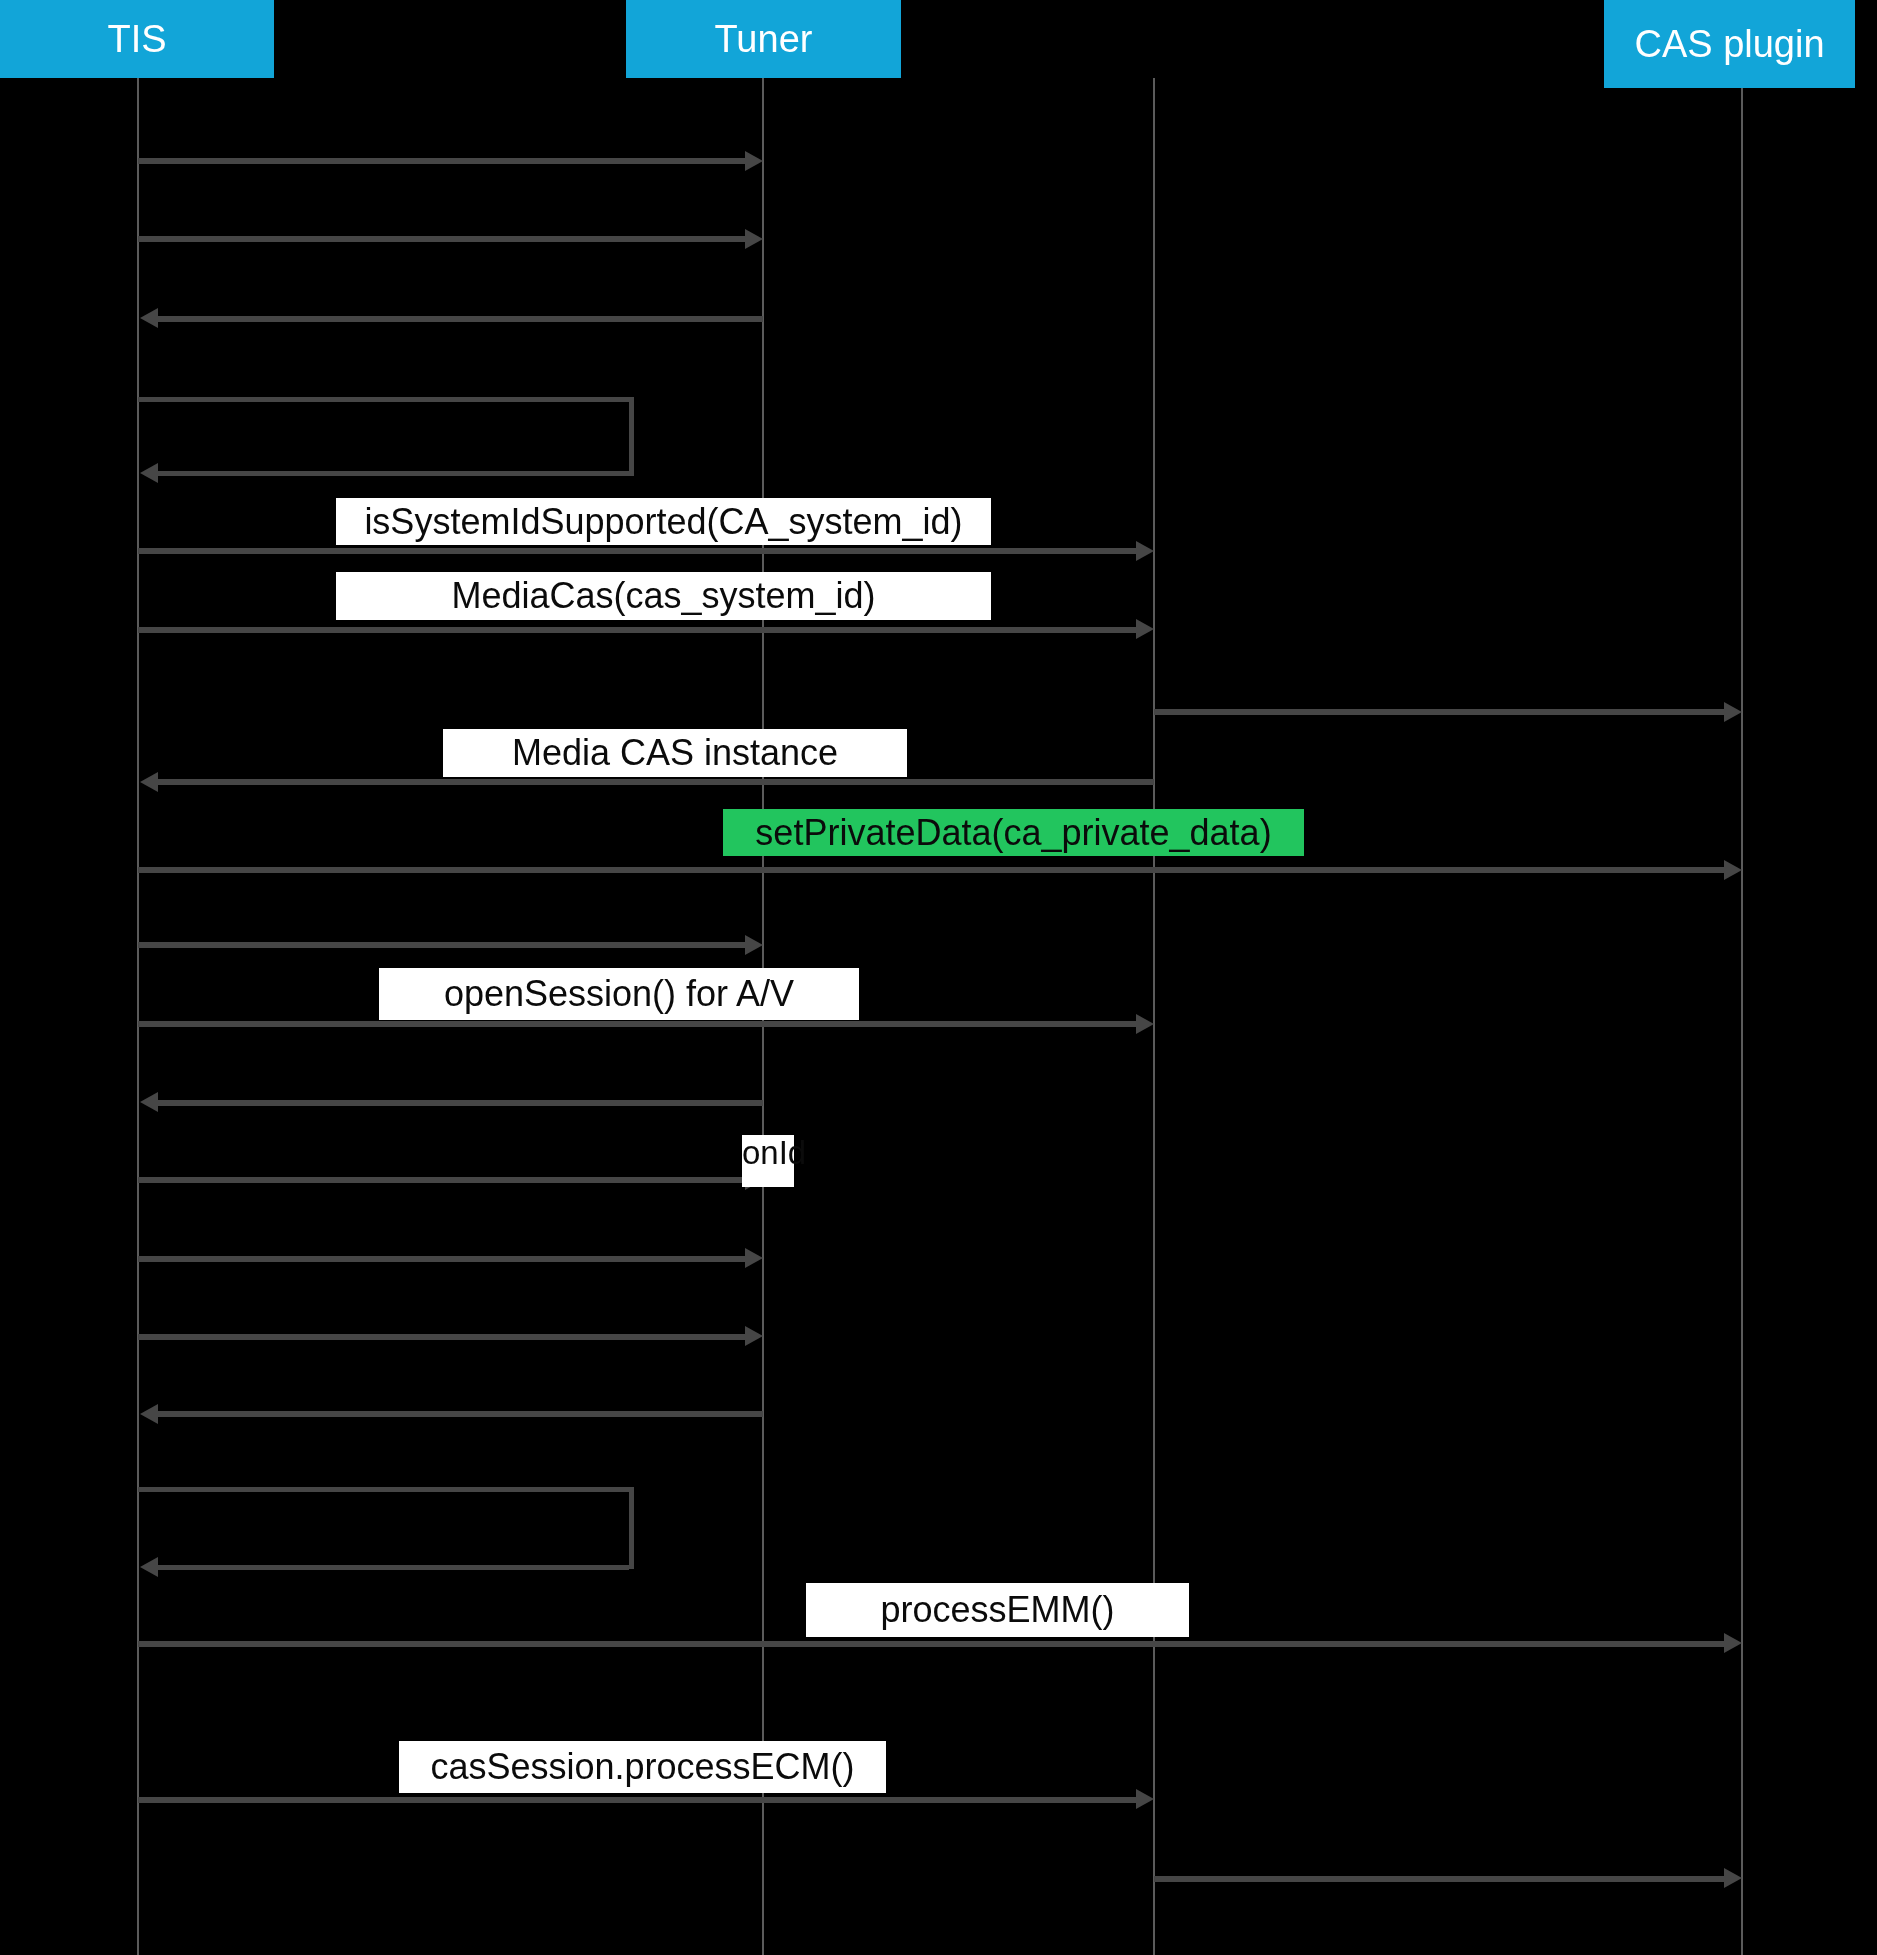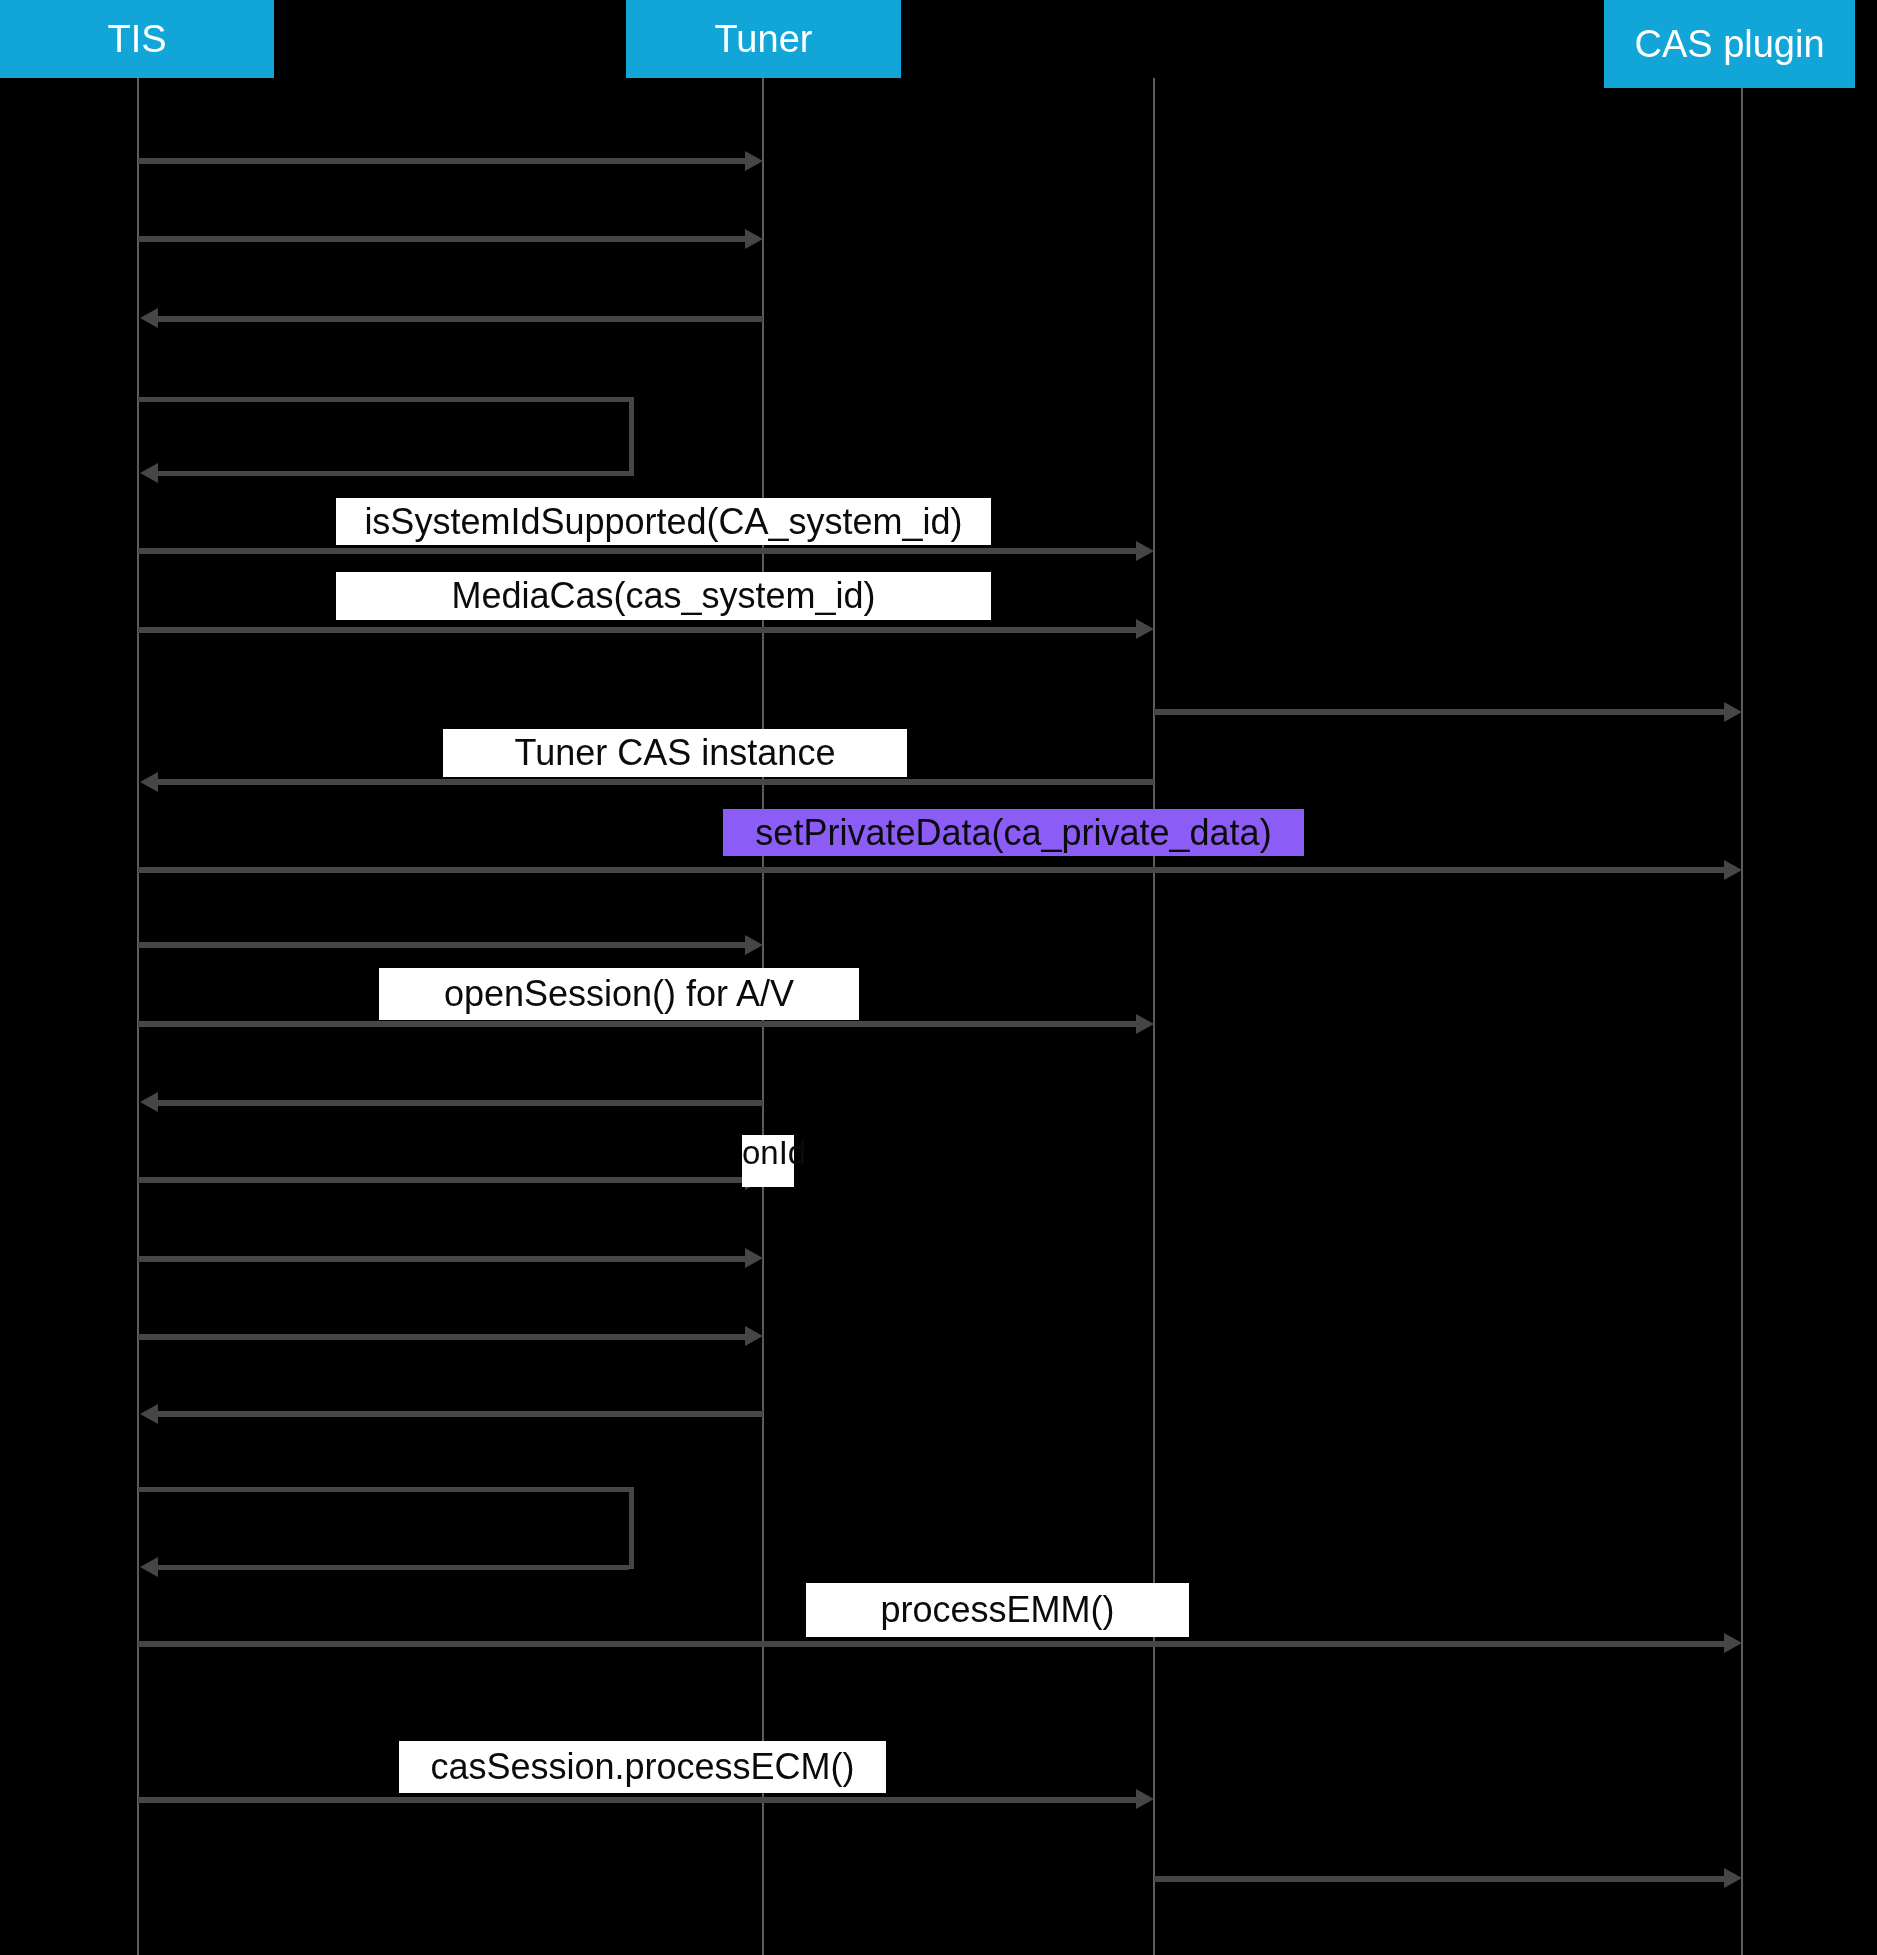--- a/index.html
+++ b/index.html
@@ -50,24 +50,24 @@
     <div class="abs msg-line" style="left: 138px; top: 548px; width: 1001px; height: 5.5px; background: rgb(70, 70, 70);"></div>
     <div class="abs msg-head" style="left: 1136px; top: 541px; border-top: 10.2px solid transparent; border-bottom: 10.2px solid transparent; border-left: 18px solid rgb(70, 70, 70);"></div>
     <div class="abs msg-label" style="left: 336px; top: 498px; width: 655px; height: 47px; background: rgb(255, 255, 255); color: rgb(11, 11, 11); font-size: 36px; line-height: 47px;">isSystemIdSupported(CA_system_id)</div>
     <div class="abs msg-line" style="left: 138px; top: 627px; width: 1001px; height: 5.5px; background: rgb(70, 70, 70);"></div>
     <div class="abs msg-head" style="left: 1136px; top: 619px; border-top: 10.2px solid transparent; border-bottom: 10.2px solid transparent; border-left: 18px solid rgb(70, 70, 70);"></div>
     <div class="abs msg-label" style="left: 336px; top: 572px; width: 655px; height: 48px; background: rgb(255, 255, 255); color: rgb(11, 11, 11); font-size: 36px; line-height: 48px;">MediaCas(cas_system_id)</div>
     <div class="abs msg-line" style="left: 1154px; top: 709px; width: 573px; height: 5.5px; background: rgb(70, 70, 70);"></div>
     <div class="abs msg-head" style="left: 1724px; top: 702px; border-top: 10.2px solid transparent; border-bottom: 10.2px solid transparent; border-left: 18px solid rgb(70, 70, 70);"></div>
     <div class="abs msg-line" style="left: 153px; top: 779px; width: 1001px; height: 5.5px; background: rgb(70, 70, 70);"></div>
     <div class="abs msg-head" style="left: 140px; top: 772px; border-top: 10.2px solid transparent; border-bottom: 10.2px solid transparent; border-right: 18px solid rgb(70, 70, 70);"></div>
-    <div class="abs msg-label" style="left: 443px; top: 729px; width: 464px; height: 48px; background: rgb(255, 255, 255); color: rgb(11, 11, 11); font-size: 36px; line-height: 48px;">Tuner CAS instance</div>
+    <div class="abs msg-label" style="left: 443px; top: 729px; width: 464px; height: 48px; background: rgb(255, 255, 255); color: rgb(11, 11, 11); font-size: 36px; line-height: 48px;">Media CAS instance</div>
     <div class="abs msg-line" style="left: 138px; top: 867px; width: 1589px; height: 5.5px; background: rgb(70, 70, 70);"></div>
     <div class="abs msg-head" style="left: 1724px; top: 860px; border-top: 10.2px solid transparent; border-bottom: 10.2px solid transparent; border-left: 18px solid rgb(70, 70, 70);"></div>
-    <div class="abs msg-label" style="left: 723px; top: 809px; width: 581px; height: 47px; background: #8b5cf6; color: rgb(11, 11, 11); font-size: 36px; line-height: 47px;">setPrivateData(ca_private_data)</div>
+    <div class="abs msg-label" style="left: 723px; top: 809px; width: 581px; height: 47px; background: #22c55e; color: rgb(11, 11, 11); font-size: 36px; line-height: 47px;">setPrivateData(ca_private_data)</div>
     <div class="abs msg-line" style="left: 138px; top: 942px; width: 610px; height: 5.5px; background: rgb(70, 70, 70);"></div>
     <div class="abs msg-head" style="left: 745px; top: 935px; border-top: 10.2px solid transparent; border-bottom: 10.2px solid transparent; border-left: 18px solid rgb(70, 70, 70);"></div>
     <div class="abs msg-line" style="left: 138px; top: 1021px; width: 1001px; height: 5.5px; background: rgb(70, 70, 70);"></div>
     <div class="abs msg-head" style="left: 1136px; top: 1014px; border-top: 10.2px solid transparent; border-bottom: 10.2px solid transparent; border-left: 18px solid rgb(70, 70, 70);"></div>
     <div class="abs msg-label" style="left: 379px; top: 968px; width: 480px; height: 52px; background: rgb(255, 255, 255); color: rgb(11, 11, 11); font-size: 36px; line-height: 52px;">openSession() for A/V</div>
     <div class="abs msg-line" style="left: 153px; top: 1100px; width: 610px; height: 5.5px; background: rgb(70, 70, 70);"></div>
     <div class="abs msg-head" style="left: 140px; top: 1092px; border-top: 10.2px solid transparent; border-bottom: 10.2px solid transparent; border-right: 18px solid rgb(70, 70, 70);"></div>
     <div class="abs msg-line" style="left: 138px; top: 1177px; width: 610px; height: 5.5px; background: rgb(70, 70, 70);"></div>
     <div class="abs msg-head" style="left: 745px; top: 1170px; border-top: 10.2px solid transparent; border-bottom: 10.2px solid transparent; border-left: 18px solid rgb(70, 70, 70);"></div>
     <div class="abs msg-label" style="left: 742px; top: 1135px; width: 52px; height: 52px; background: rgb(255, 255, 255); color: rgb(11, 11, 11); font-size: 33px; line-height: 35px;">onId</div>

